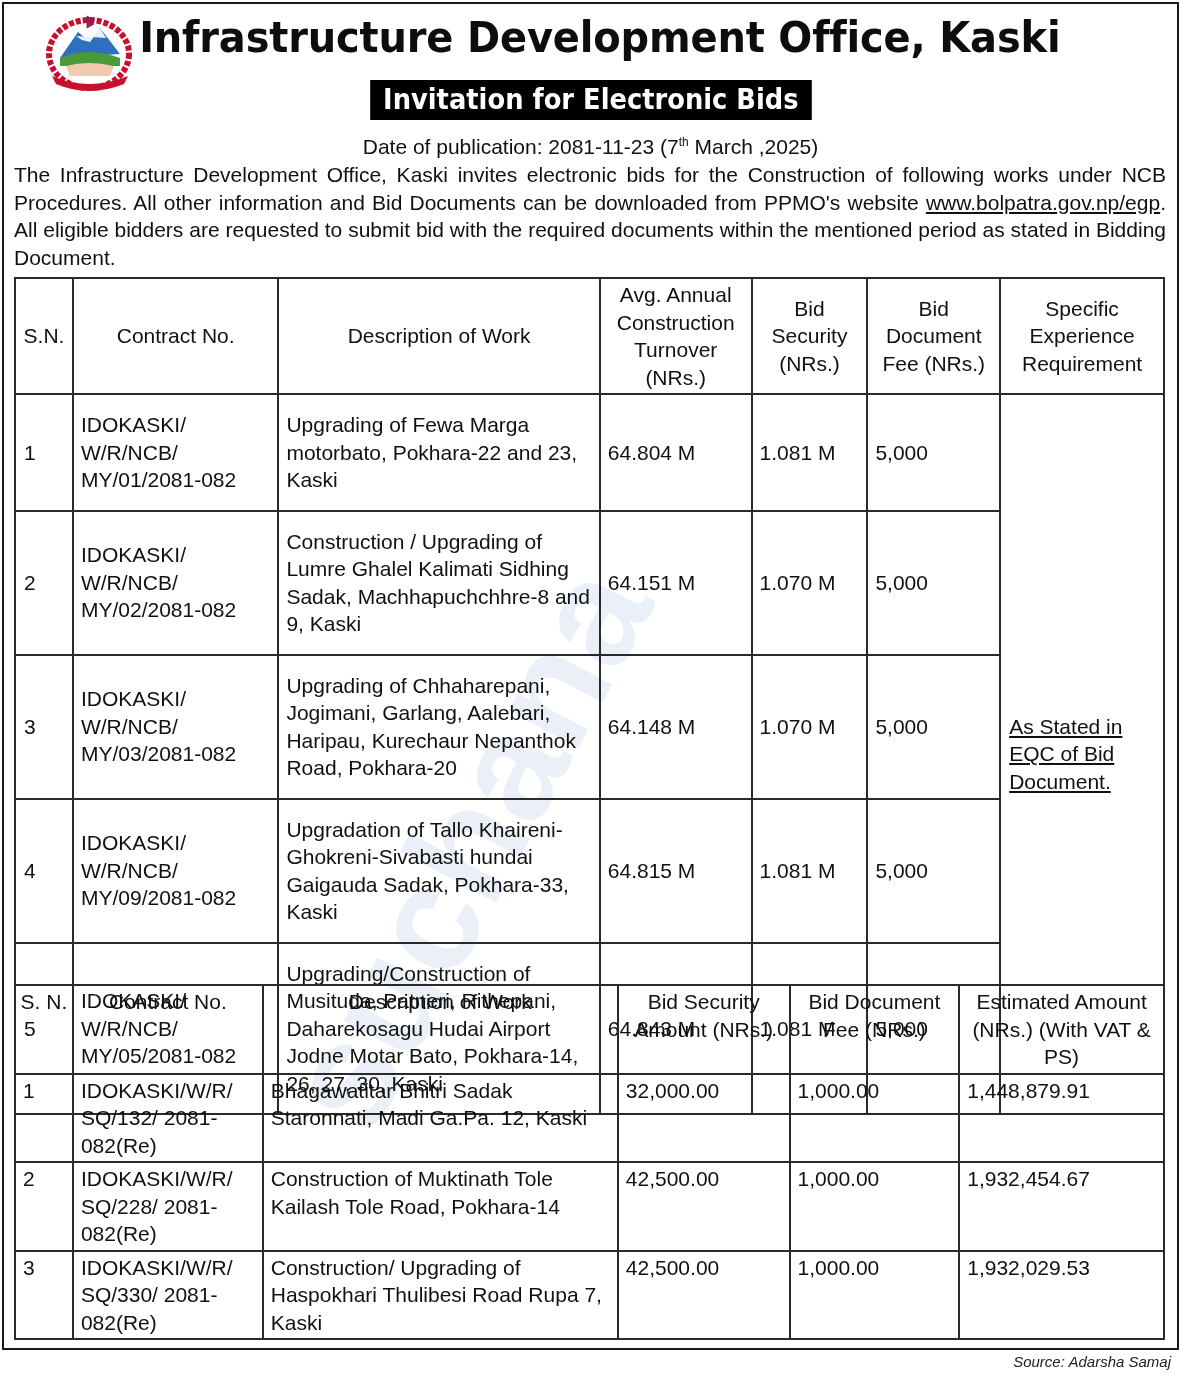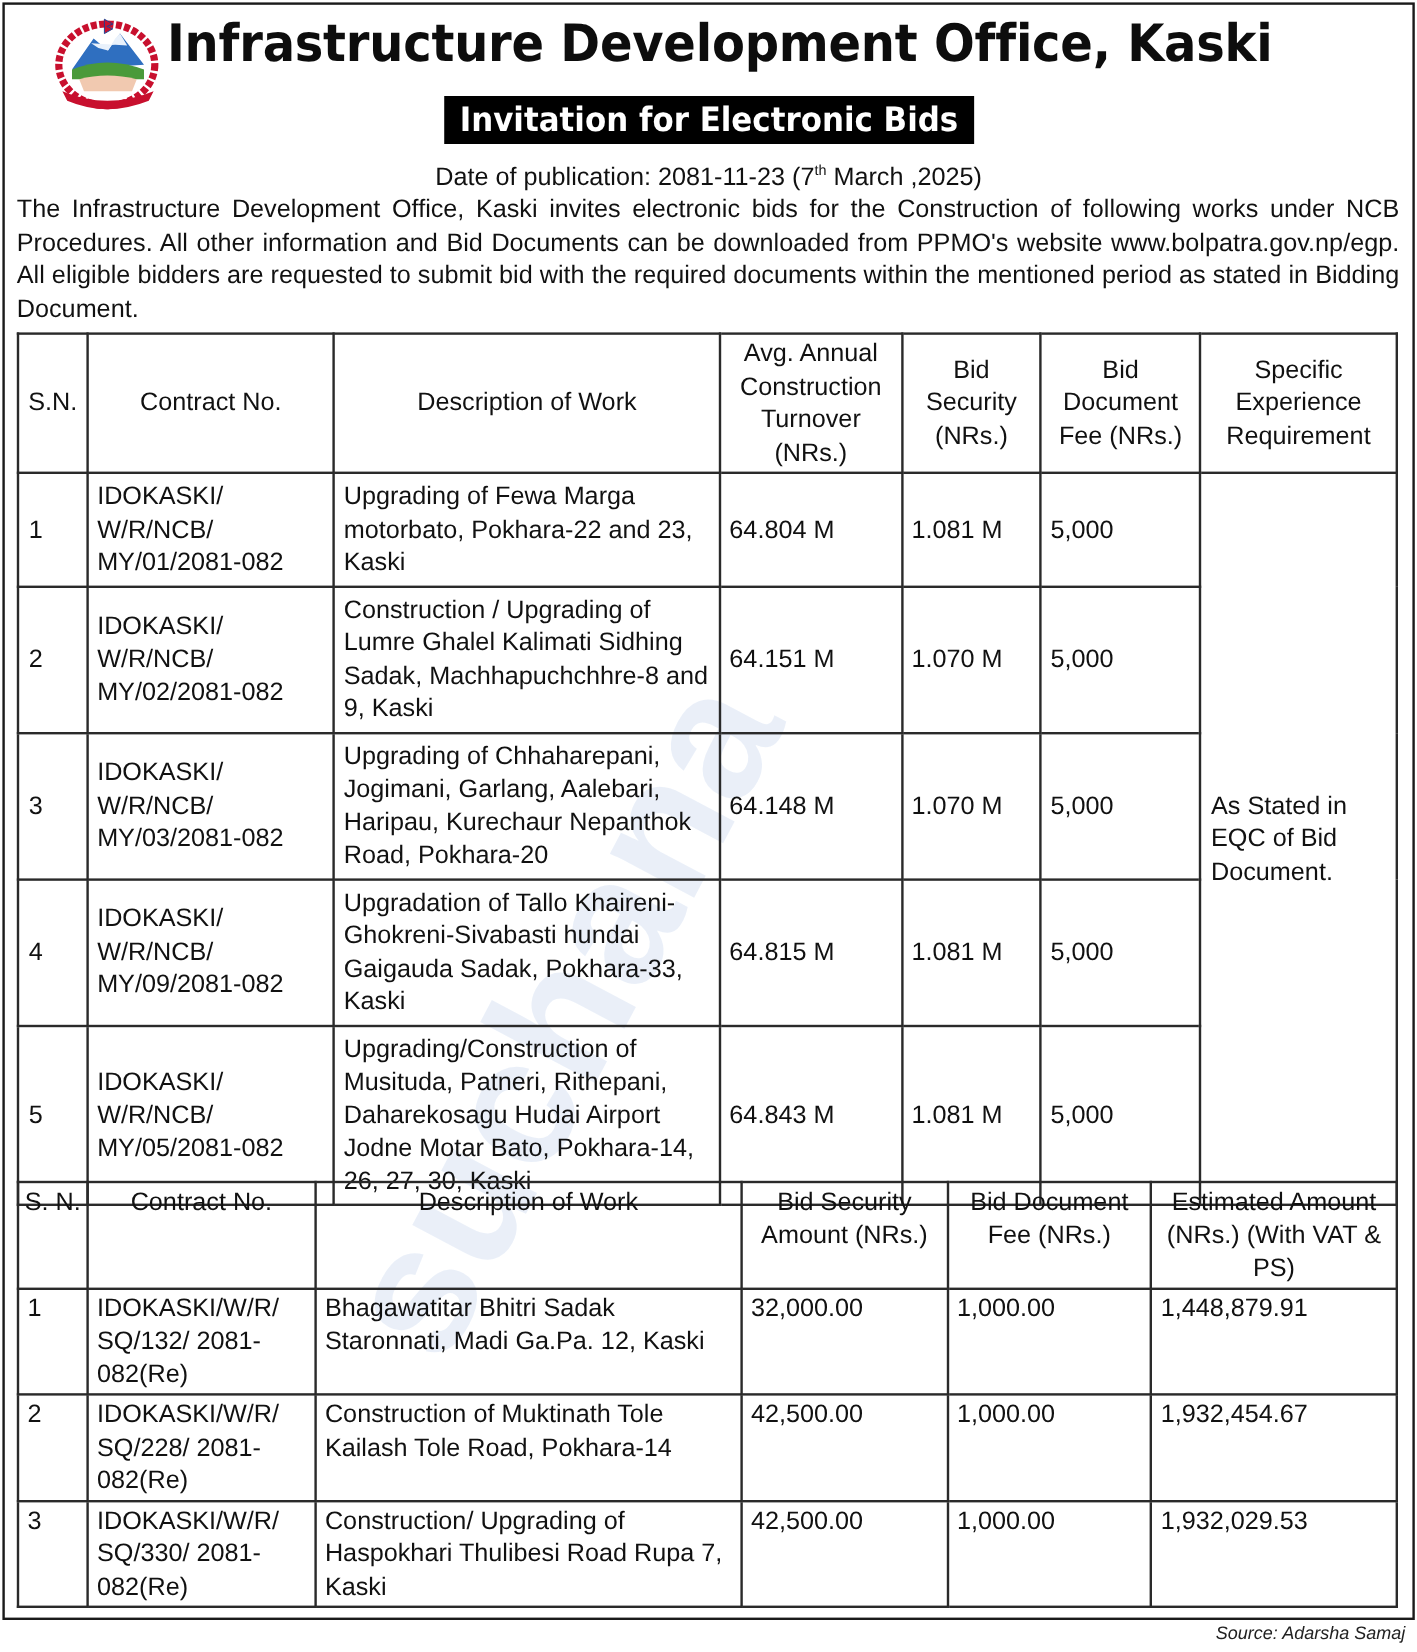--- a/index.html
+++ b/index.html
@@ -24,28 +24,28 @@
   }
   .pubdate {
     position: absolute; left: 0; right: 0; top: 135px; text-align: center;
     font-size: 21px;
   }
   .pubdate sup { font-size: 12px; }
   .intro {
     position: absolute; left: 14px; width: 1152px; top: 161px;
     font-size: 21px; line-height: 27.5px; text-align: justify;
   }
-  .intro a { color: #111; }
+  .intro a { color: #111; text-decoration: underline; }
   table { border-collapse: collapse; position: absolute; font-size: 21px; }
   td, th { border: 2px solid #2a2a2a; vertical-align: middle; font-weight: normal; }
   .t1 { left: 14px; top: 277px; width: 1151px; }
   .t1 th { text-align: center; line-height: 27.5px; padding: 2px 4px; height: 115px; }
-  .t1 td { line-height: 27.5px; padding: 5px 7px; margin-top: 12px; }
+  .t1 td { line-height: 27.5px; padding: 16px 7px; margin-top: 12px; }
   .t1 td.sn { padding-left: 8px; }
-  .t1 td.exp { vertical-align: middle; padding-left: 8px; }
+  .t1 td.exp { vertical-align: middle; padding-left: 8px; text-decoration: underline; }
   .t2 { left: 14px; top: 984px; width: 1151px; }
   .t2 th { text-align: center; vertical-align: top; line-height: 27.5px; padding: 2px 4px; height: 88px; }
   .t2 td { vertical-align: top; line-height: 27.5px; padding: 2px 7px; height: 88px; }
   .source {
     position: absolute; right: 10px; top: 1353px; font-size: 15px; font-style: italic; color: #222; text-align: center;
   }
   .wm { position: absolute; pointer-events: none; }
 </style>
 </head>
 <body>

